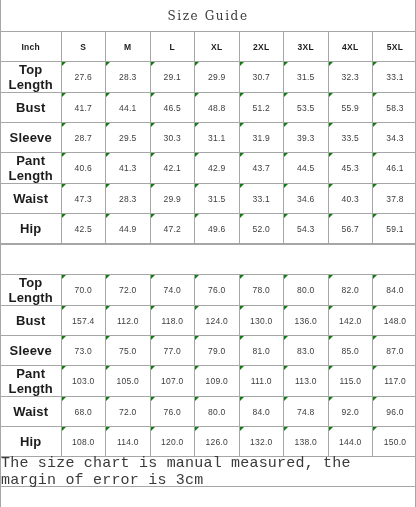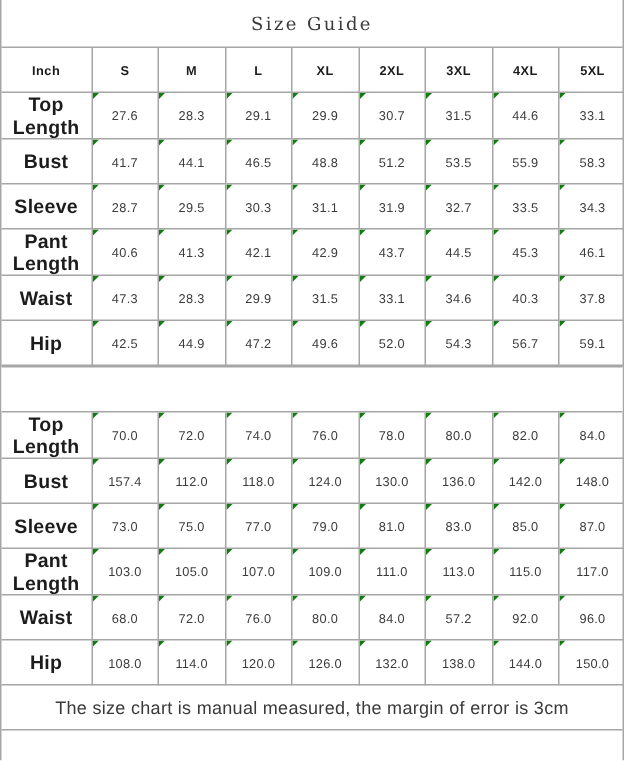--- a/index.html
+++ b/index.html
@@ -113,22 +113,22 @@
   
   .footer-row {
     height: 29px;
     min-height: 29px;
     border-bottom: 1px solid #a6a6a6;
     display: flex;
     align-items: center;
     justify-content: center;
   }
   .footer-text {
-    font-family: Liberation Sans, sans-serif;
-    font-size: 12px;
+    font-family: Liberation Mono, monospace;
+    font-size: 15px;
     color: #3a3a3a;
     letter-spacing: 0.2px;
   }
 </style>
 </head>
 <body>
 
 <div id="size-guide">
 
   <div class="title-row">
@@ -160,42 +160,42 @@
           <td class="hdr">5XL</td>
         </tr>
         <tr>
           <td class="rowlabel">Top Length</td>
           <td class="val mark">27.6</td>
           <td class="val mark">28.3</td>
           <td class="val mark">29.1</td>
           <td class="val mark">29.9</td>
           <td class="val mark">30.7</td>
           <td class="val mark">31.5</td>
-          <td class="val mark">44.6</td>
+          <td class="val mark">32.3</td>
           <td class="val mark">33.1</td>
         </tr>
         <tr>
           <td class="rowlabel">Bust</td>
           <td class="val mark">41.7</td>
           <td class="val mark">44.1</td>
           <td class="val mark">46.5</td>
           <td class="val mark">48.8</td>
           <td class="val mark">51.2</td>
           <td class="val mark">53.5</td>
           <td class="val mark">55.9</td>
           <td class="val mark">58.3</td>
         </tr>
         <tr>
           <td class="rowlabel">Sleeve</td>
           <td class="val mark">28.7</td>
           <td class="val mark">29.5</td>
           <td class="val mark">30.3</td>
           <td class="val mark">31.1</td>
           <td class="val mark">31.9</td>
-          <td class="val mark">32.7</td>
+          <td class="val mark">39.3</td>
           <td class="val mark">33.5</td>
           <td class="val mark">34.3</td>
         </tr>
         <tr>
           <td class="rowlabel">Pant Length</td>
           <td class="val mark">40.6</td>
           <td class="val mark">41.3</td>
           <td class="val mark">42.1</td>
           <td class="val mark">42.9</td>
           <td class="val mark">43.7</td>
@@ -287,21 +287,21 @@
           <td class="val mark">115.0</td>
           <td class="val mark">117.0</td>
         </tr>
         <tr>
           <td class="rowlabel">Waist</td>
           <td class="val mark">68.0</td>
           <td class="val mark">72.0</td>
           <td class="val mark">76.0</td>
           <td class="val mark">80.0</td>
           <td class="val mark">84.0</td>
-          <td class="val mark">57.2</td>
+          <td class="val mark">74.8</td>
           <td class="val mark">92.0</td>
           <td class="val mark">96.0</td>
         </tr>
         <tr>
           <td class="rowlabel">Hip</td>
           <td class="val mark">108.0</td>
           <td class="val mark">114.0</td>
           <td class="val mark">120.0</td>
           <td class="val mark">126.0</td>
           <td class="val mark">132.0</td>

